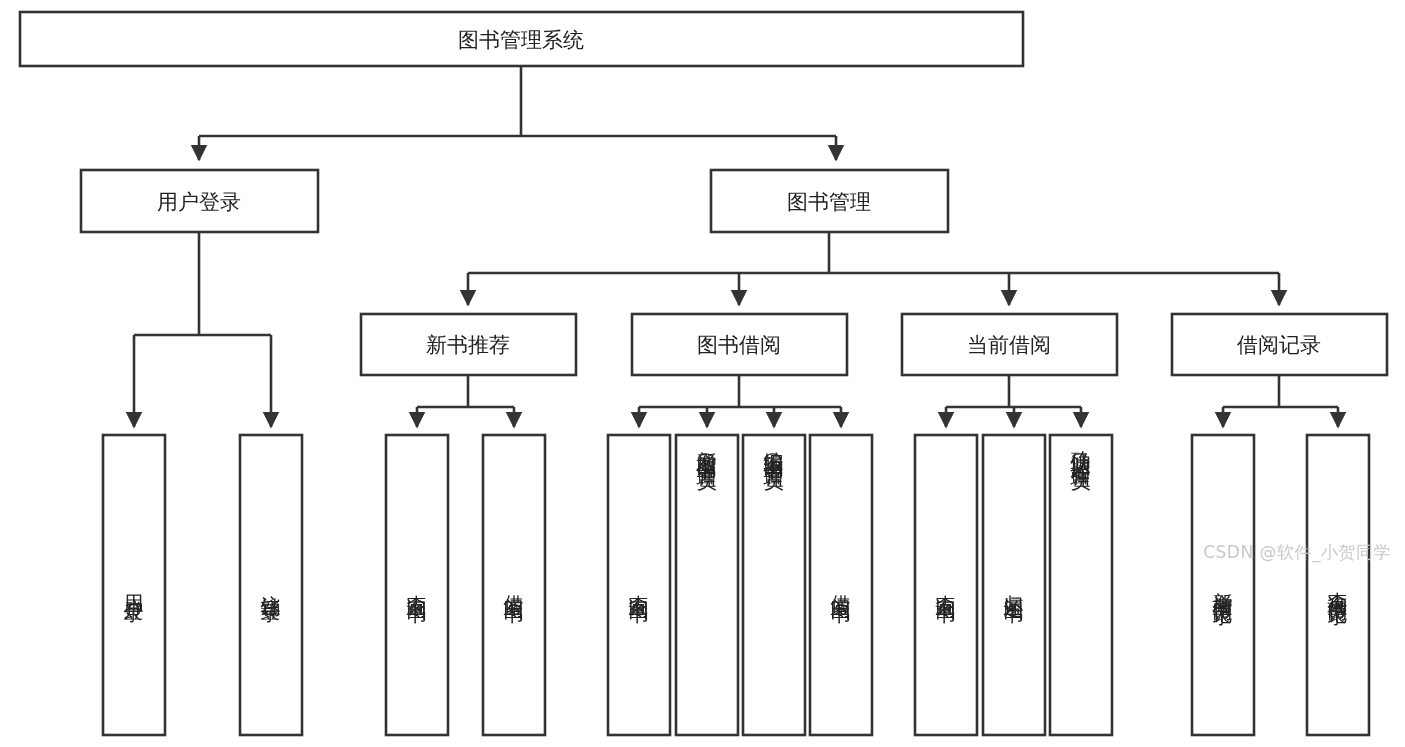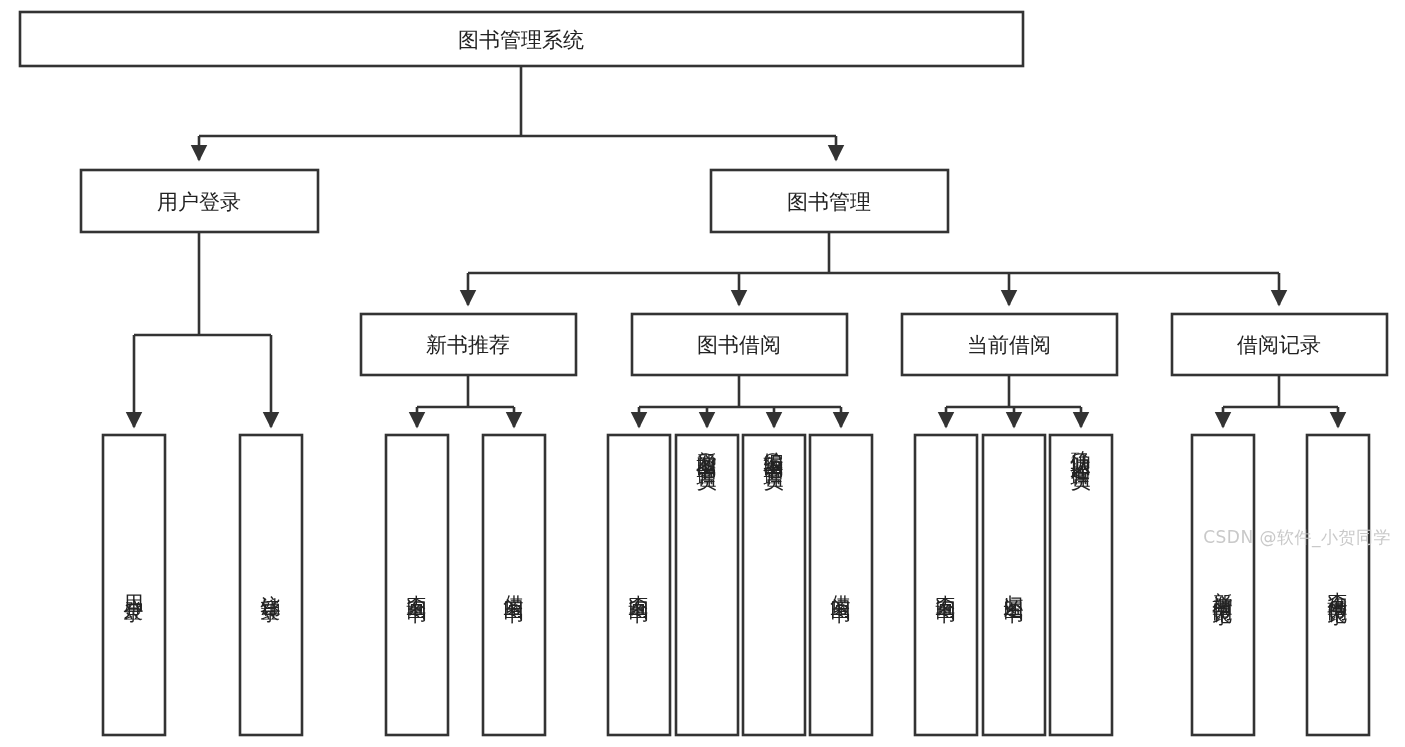--- a/index.html
+++ b/index.html
@@ -59,21 +59,21 @@
     font-size: 20px;
     line-height: 1;
     letter-spacing: 3px;
     color: #222222;
     font-family: "DejaVu Sans", "Liberation Sans", sans-serif;
     white-space: nowrap;
   }
   .watermark {
     position: absolute;
     right: 14px;
-    bottom: 24px;
+    bottom: 9px;
     color: #c9c9c9;
     font-size: 17px;
     font-family: "DejaVu Sans", "Liberation Sans", sans-serif;
     letter-spacing: 0.5px;
     user-select: none;
     margin-top: 20px;
   }
 </style>
 </head>
 <body>

